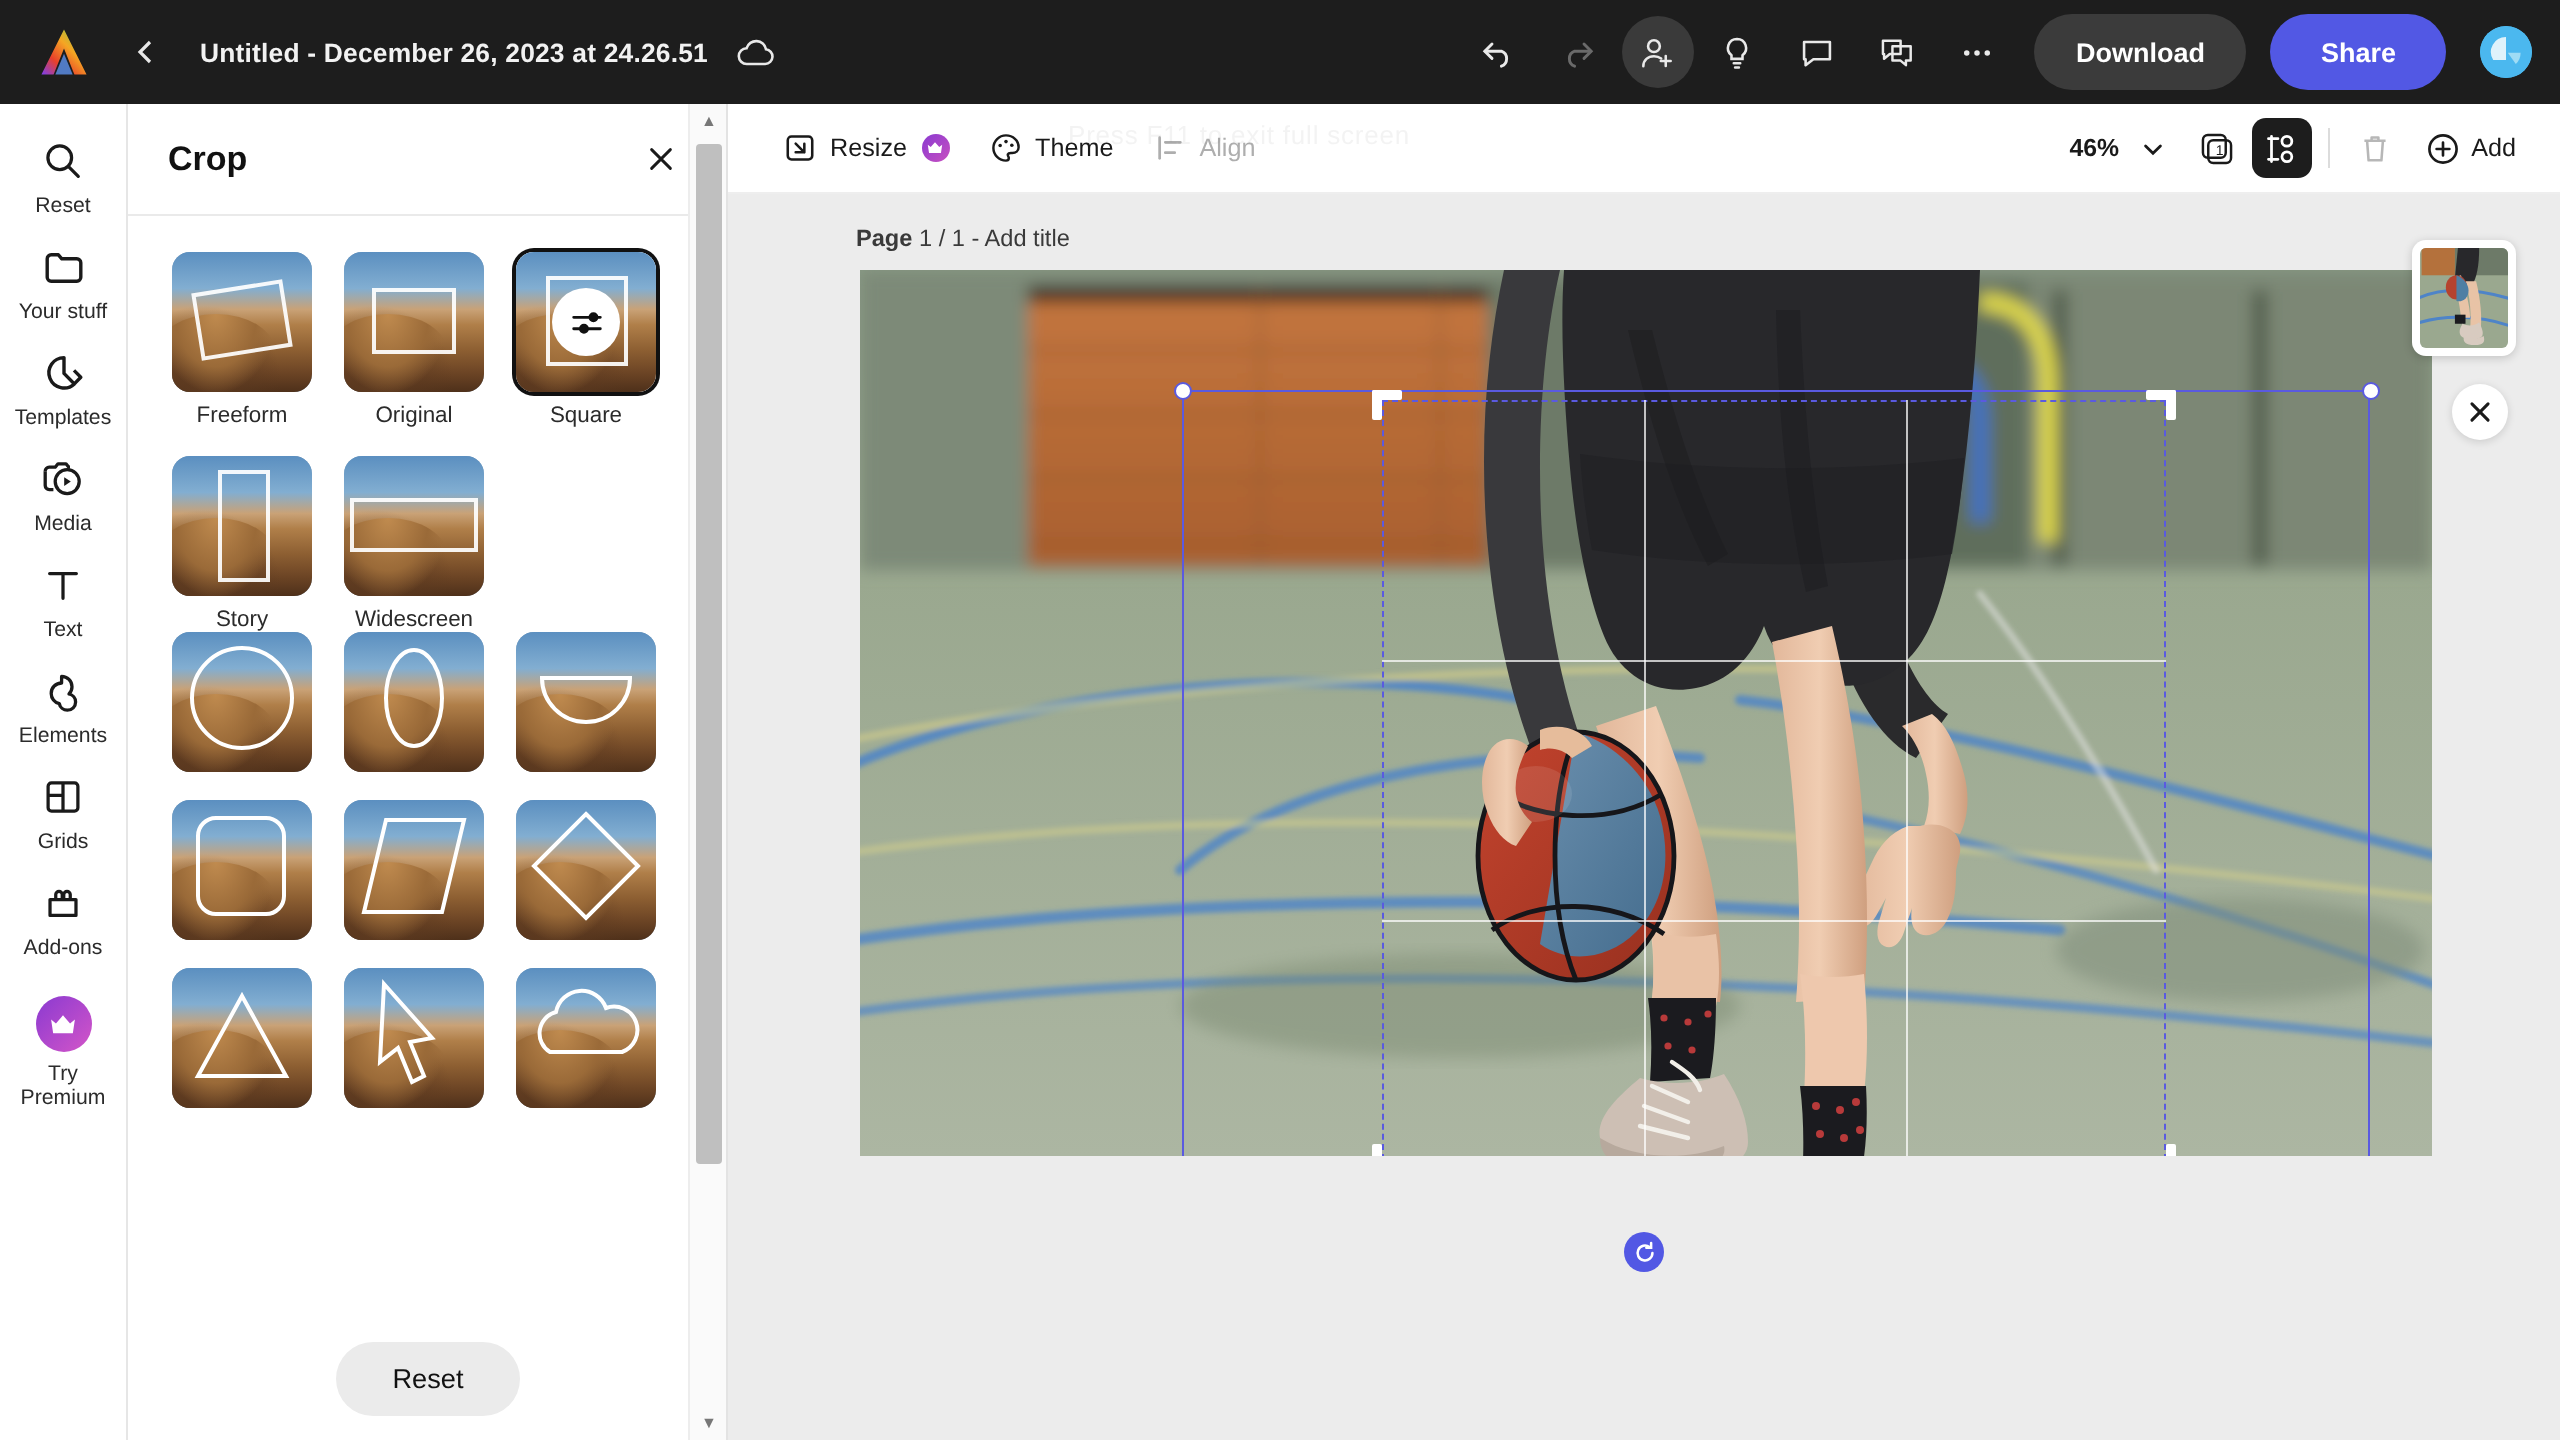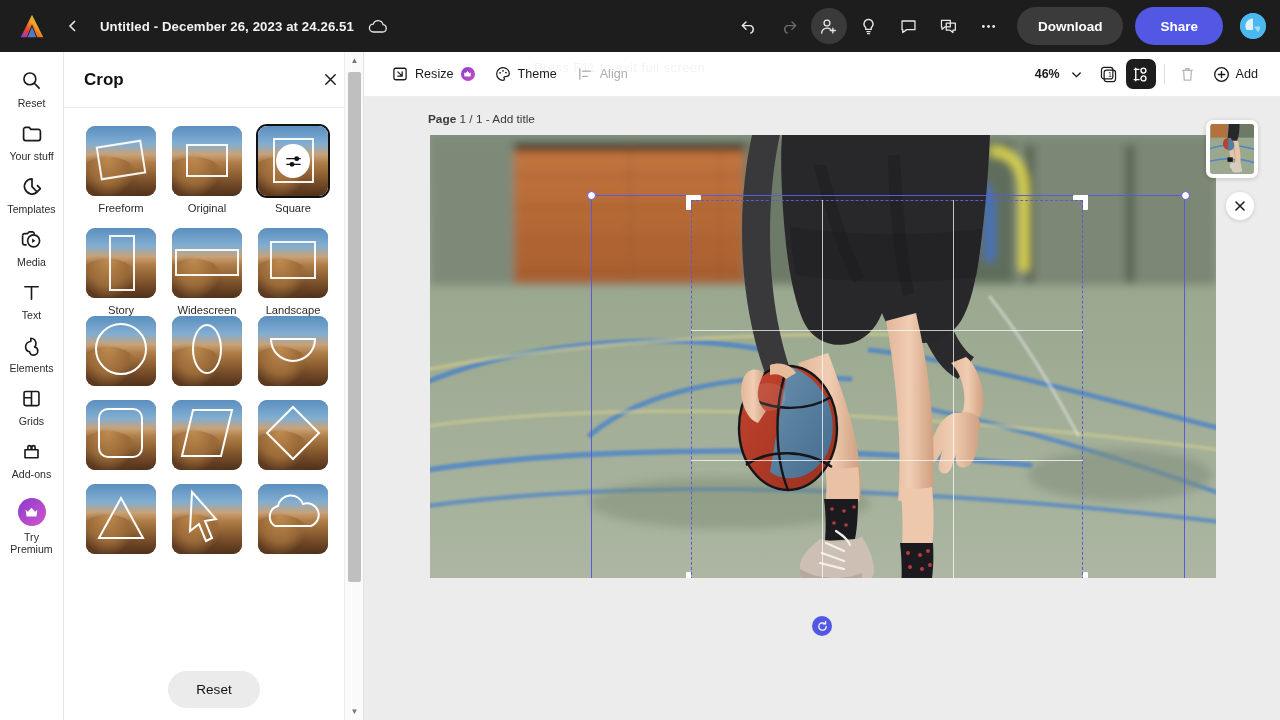--- a/index.html
+++ b/index.html
@@ -465,27 +465,20 @@
         </div>
 
         <div class="preset">
           <div class="preset-thumb">
             <div class="dune"></div>
             <div class="ov" style="left:3px;top:21px;width:64px;height:27px"></div>
           </div>
           <div class="preset-label">Widescreen</div>
         </div>
 
-        <div class="preset">
-          <div class="preset-thumb">
-            <div class="dune"></div>
-            <div class="ov" style="left:12px;top:13px;width:46px;height:38px"></div>
-          </div>
-          <div class="preset-label">Landscape</div>
-        </div>
 
       </div>
 
 
       <div class="grid3">
         <div class="preset">
           <div class="preset-thumb">
               <div class="dune"></div>
             <svg width="70" height="70" viewBox="0 0 70 70" style="position:absolute;inset:0">
                 <circle cx="35" cy="33" r="25" fill="none" stroke="#fff" stroke-width="2"></circle>

